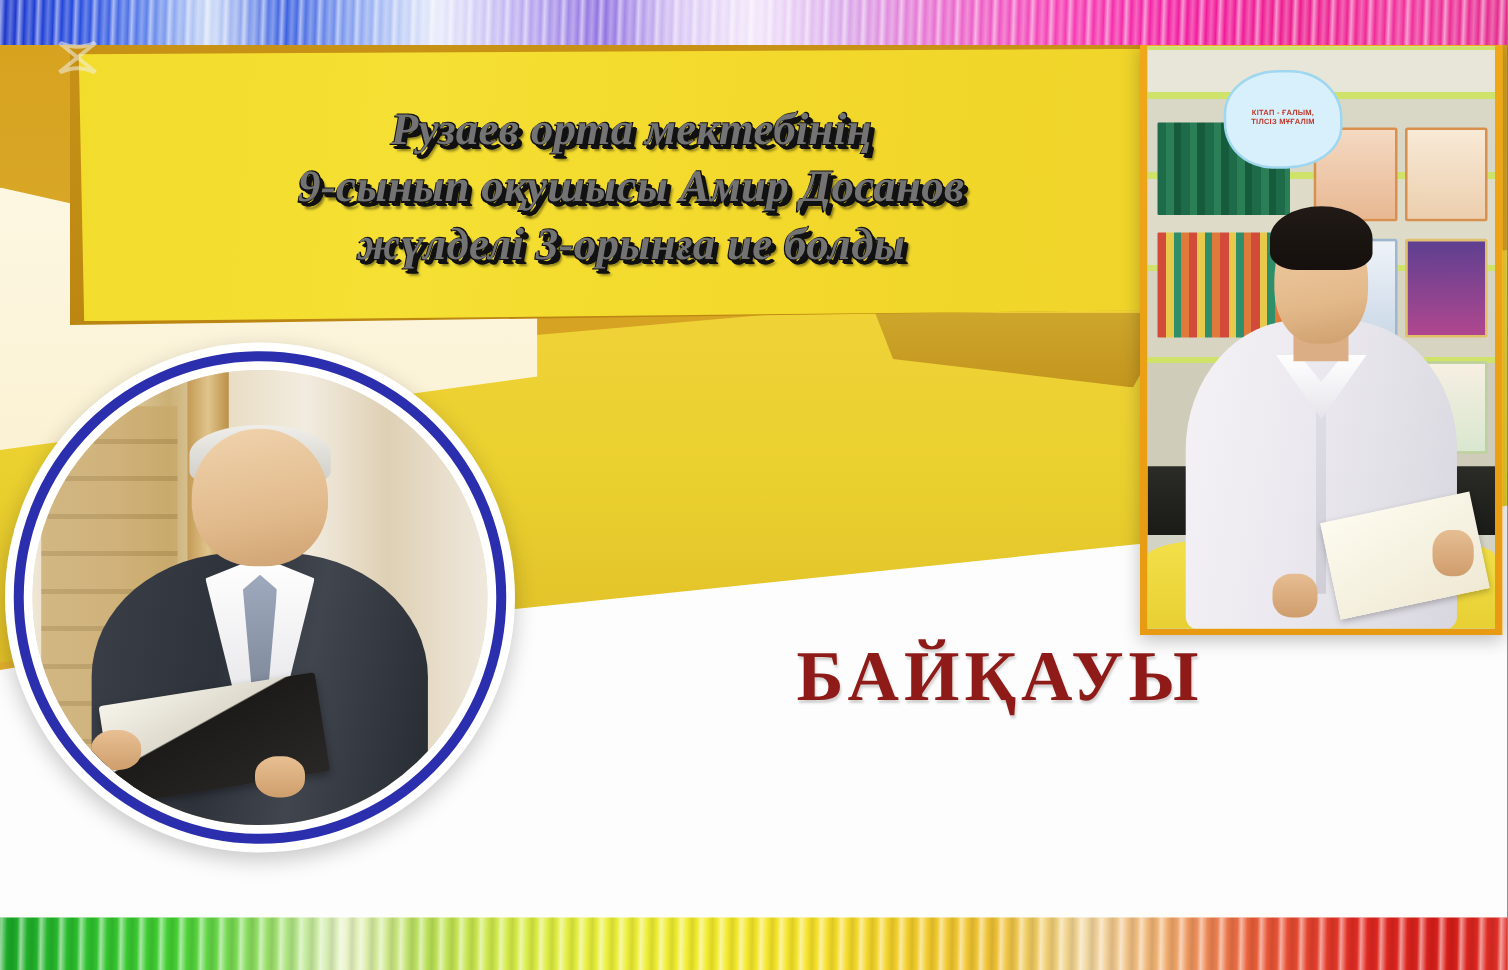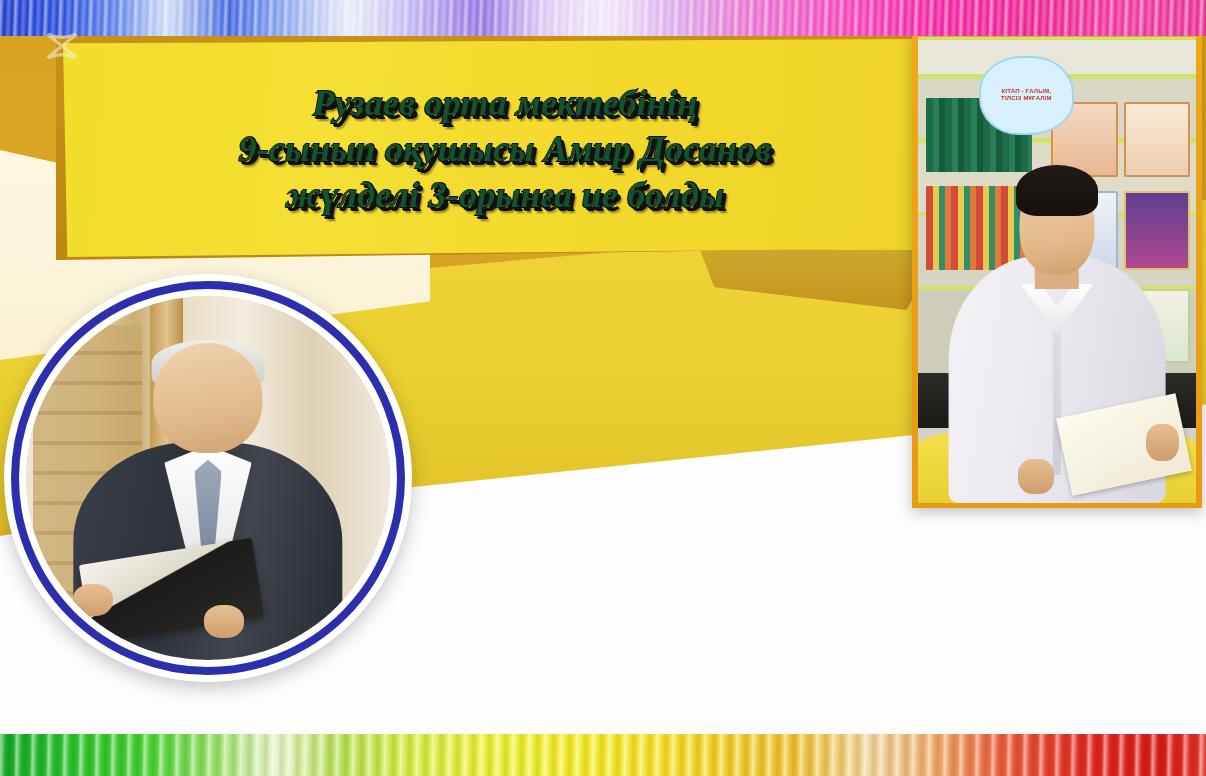--- a/index.html
+++ b/index.html
@@ -96,21 +96,21 @@
   .banner-fold{
     position:absolute;left:700px;top:250px;width:240px;height:60px;
     background:linear-gradient(180deg,#caa12a 0%,#bf8f1c 100%);
     clip-path:polygon(0% 0%, 100% 0%, 86% 100%, 6% 62%);
     opacity:.9;
   }
 
   .headline{
     position:absolute;left:120px;top:80px;width:770px;
     text-align:center;
-    color:#14532d;
+    color:#737373;
     font-weight:bold;
     font-style:italic;
     font-size:36px;
     line-height:1.28;
     letter-spacing:.2px;
     text-shadow:
       3px 3px 0 #111,
       3px 4px 0 #111,
       4px 4px 0 #111,
       2px 3px 0 #111,
@@ -364,20 +364,21 @@
   <div class="pale-wedge"></div>
 
   <div class="banner-fold"></div>
   <div class="banner-shadow"></div>
   <div class="banner"></div>
   <div class="headline">Рузаев орта мектебінің
 9-сынып оқушысы Амир Досанов
 жүлделі 3-орынға ие болды</div>
 
   <div class="event-title">
+    <span class="line2">БАЙҚАУЫ</span>
   </div>
 
   <div class="portrait-wrap">
     <div class="portrait-ring">
       <div class="portrait">
         <div class="bg"></div>
         <div class="shelf"></div>
         <div class="doorframe"></div>
         <div class="body"></div>
         <div class="shirt"></div>

